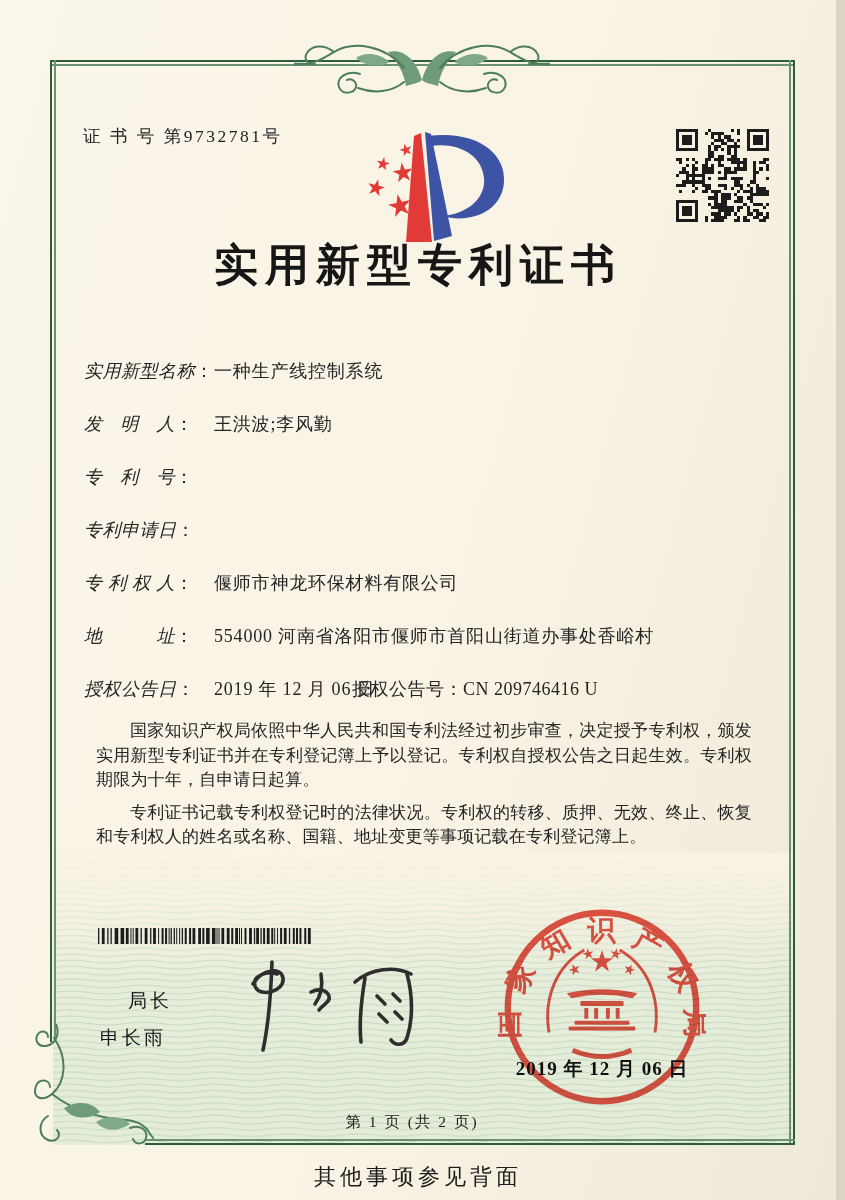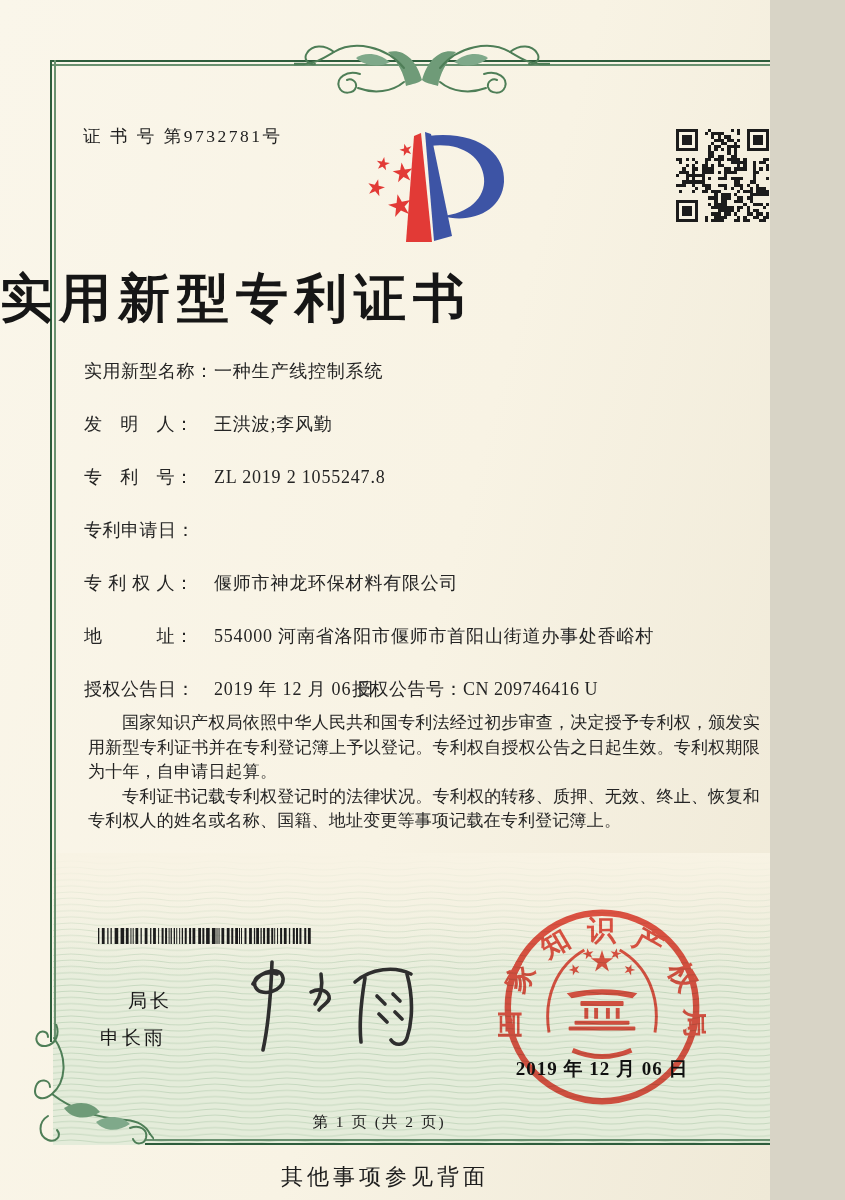--- a/index.html
+++ b/index.html
@@ -1,17 +1,17 @@
 <!DOCTYPE html>
 <html><head>
 <meta charset="utf-8">
 <style>
   html,body{margin:0;padding:0;background:#d8d4c6;}
   .page{
-    position:relative;width:770px;height:1200px;overflow:hidden;
+    position:relative;width:836px;height:1200px;overflow:hidden;
     background:linear-gradient(105deg,#faf6ea 0%,#f8f3e4 55%,#efe9d7 100%);
     font-family:"Liberation Serif","DejaVu Serif",serif;color:#242424;
   }
   
   .band{position:absolute;left:53px;top:853px;width:739px;height:292px;
     background:linear-gradient(180deg,rgba(228,236,218,0) 0,rgba(228,236,218,.78) 110px,#e4ecda 210px);}
   .band svg{position:absolute;left:0;top:0;}
   .band-fade{position:absolute;left:0;right:0;top:0;height:125px;
     background:linear-gradient(180deg,#f8f3e4 0,rgba(248,243,228,0) 100%);}
   
@@ -24,33 +24,33 @@
   .b-left{left:50px;top:60px;height:982px;
     background:linear-gradient(90deg,#2e5d3c 0 2.4px,rgba(0,0,0,0) 2.4px 4.4px,#6a9170 4.4px 6px);}
   .b-right{left:789px;top:60px;height:1085px;
     background:linear-gradient(270deg,#2e5d3c 0 2.4px,rgba(0,0,0,0) 2.4px 4.4px,#6a9170 4.4px 6px);}
   .dragons{position:absolute;left:294px;top:28px;}
   .corner{position:absolute;left:34px;top:1024px;}
   
   .certno{position:absolute;left:83px;top:124px;font-size:17.5px;letter-spacing:2.5px;color:#1e1e1e;}
   .logo{position:absolute;left:348px;top:120px;}
   .qr{position:absolute;left:676px;top:129px;width:93px;height:93px;shape-rendering:crispEdges;}
-  .title{position:absolute;left:0;right:0;top:264px;margin:0;
-    font-size:52px;font-weight:700;letter-spacing:7px;color:#161616;
+  .title{position:absolute;left:0;right:0;top:236px;margin:0;text-align:center;
+    font-size:44px;font-weight:700;letter-spacing:7px;color:#161616;
     font-family:"DejaVu Serif","Liberation Serif",serif;}
   
   .fields{position:absolute;left:84px;top:358px;width:700px;}
   .row{position:relative;height:26px;margin-bottom:27px;font-size:18px;line-height:26px;}
-  .lbl{display:inline-block;min-width:91px;text-align:justify;text-align-last:justify;letter-spacing:.5px;}
+  .lbl{display:inline-block;min-width:91px;text-align:justify;text-align-last:justify;letter-spacing:.5px;font-style:italic;}
   .val{position:absolute;left:130px;top:0;white-space:nowrap;letter-spacing:.8px;}
   .pair2{position:absolute;left:268px;top:0;white-space:nowrap;letter-spacing:.5px;}
   
   .paras{position:absolute;left:88px;top:711px;width:672px;font-size:17px;line-height:24.6px;
     text-align:justify;letter-spacing:.2px;color:#242424;}
-  .paras p{margin:0;text-indent:2em;}
+  .paras p{margin:8px;text-indent:2em;}
   
   .barcode{position:absolute;left:98px;top:928px;width:218px;height:16px;}
   .off1,.off2{position:absolute;left:100px;font-family:"Liberation Sans","DejaVu Sans",sans-serif;
     font-size:19px;letter-spacing:3px;color:#161616;}
   .off1{top:988px;margin-left:28px;} .off2{top:1025px;}
   .sig{position:absolute;left:225px;top:952px;}
   .seal{position:absolute;left:498px;top:903px;mix-blend-mode:multiply;opacity:.93;}
   .sealdate{position:absolute;left:498px;top:1056px;width:208px;text-align:center;
     font-size:19px;font-weight:600;letter-spacing:1px;color:#101010;}
   .pageno{position:absolute;left:0;right:12px;top:1112px;text-align:center;font-size:15.5px;letter-spacing:2px;color:#1d1d1d;}
@@ -421,21 +421,20 @@
     <div class="row">
       <span class="lbl">实用新型名称</span><span class="colon">：</span>
       <span class="val">一种生产线控制系统</span>
     </div>
     <div class="row">
       <span class="lbl">发明人</span><span class="colon">：</span>
       <span class="val">王洪波;李风勤</span>
     </div>
     <div class="row">
       <span class="lbl">专利号</span><span class="colon">：</span>
-      <span class="val">ZL 2019 2 1055247.8</span>
     </div>
     <div class="row">
       <span class="lbl">专利申请日</span><span class="colon">：</span>
     </div>
     <div class="row">
       <span class="lbl">专利权人</span><span class="colon">：</span>
       <span class="val">偃师市神龙环保材料有限公司</span>
     </div>
     <div class="row">
       <span class="lbl">地址</span><span class="colon">：</span>

